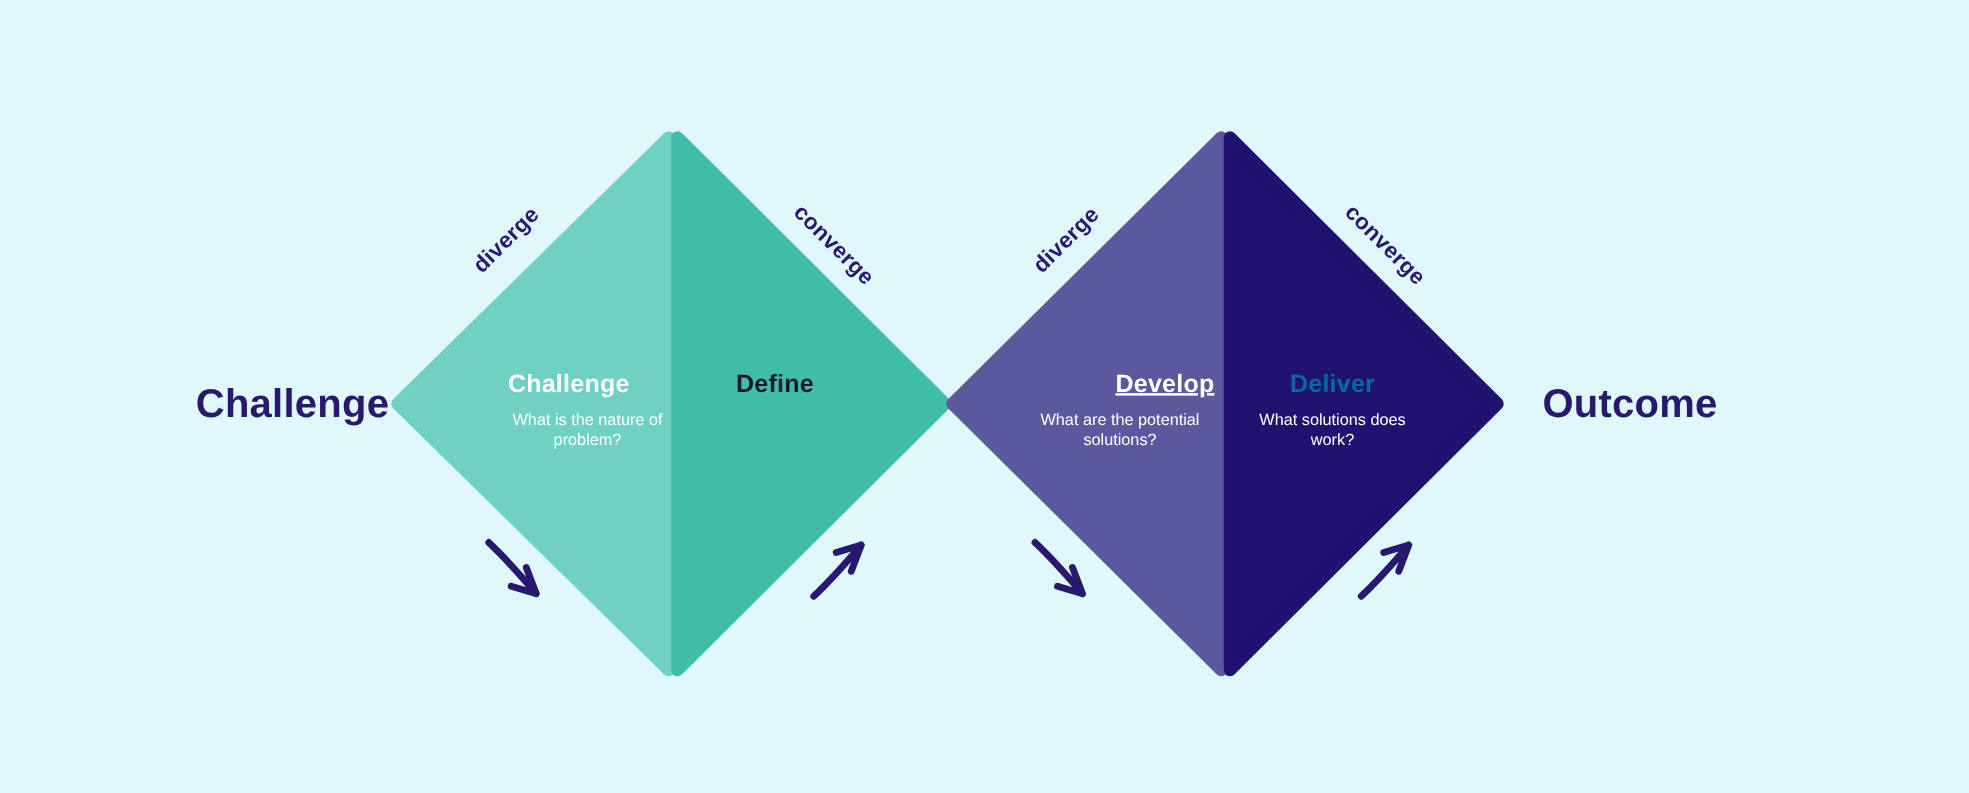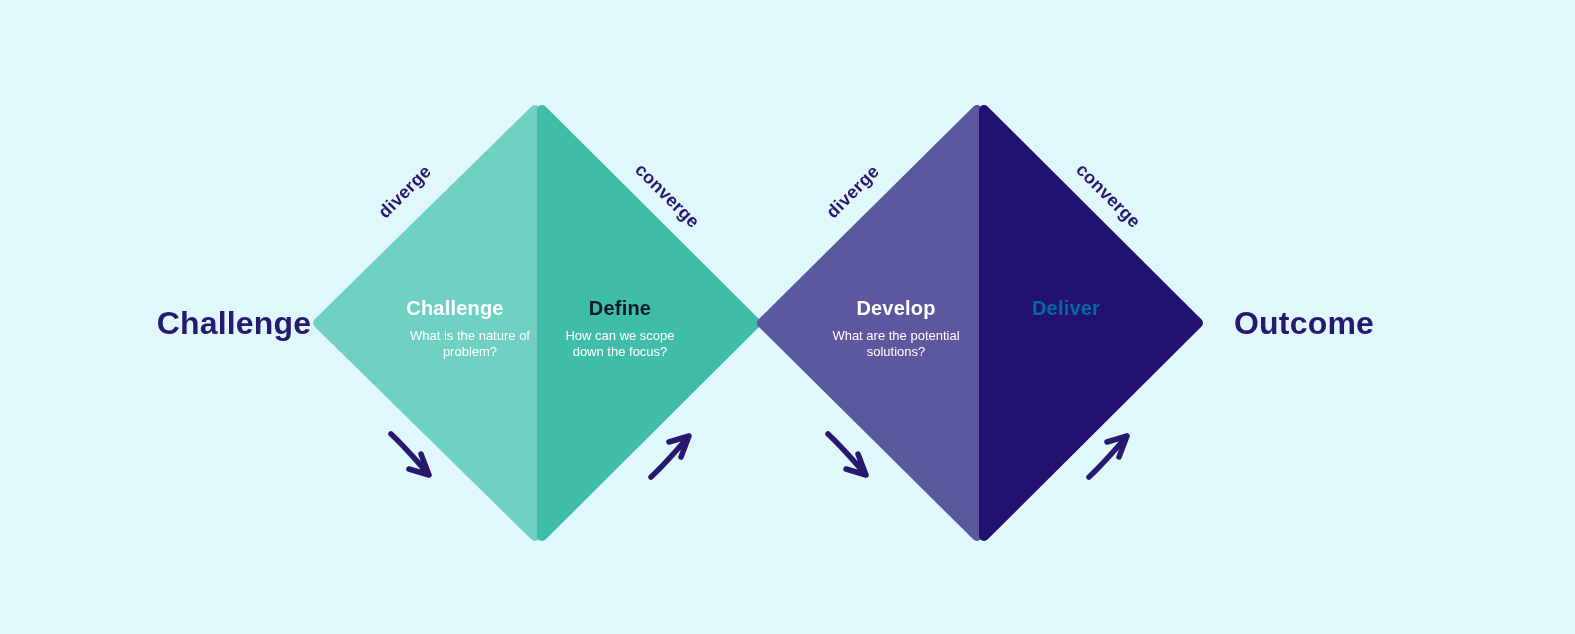--- a/index.html
+++ b/index.html
@@ -79,20 +79,20 @@
   <div class="overlay endpoint-label" style="left: 222px; top: 323px; color: rgb(39, 25, 111);">Challenge</div>
   <div class="overlay endpoint-label" style="left: 1292px; top: 323px; color: rgb(39, 25, 111);">Outcome</div>
 
   <div class="overlay mode-label rot-ccw" style="left: 405px; top: 192px; color: rgb(39, 25, 111);">diverge</div>
   <div class="overlay mode-label rot-cw" style="left: 667px; top: 196px; color: rgb(39, 25, 111);">converge</div>
   <div class="overlay mode-label rot-ccw" style="left: 853px; top: 192px; color: rgb(39, 25, 111);">diverge</div>
   <div class="overlay mode-label rot-cw" style="left: 1108px; top: 196px; color: rgb(39, 25, 111);">converge</div>
 
   <div class="overlay phase-title" style="left: 455px; top: 308px; color: rgb(255, 255, 255);">Challenge</div>
   <div class="overlay phase-title" style="left: 620px; top: 308px; color: #0f172a;">Define</div>
-  <div class="overlay phase-title" style="left: 896px; top: 308px; color: rgb(255, 255, 255);">Develop</div>
+  <div class="overlay phase-title" style="left: 932px; top: 308px; color: rgb(255, 255, 255); text-decoration: underline;">Develop</div>
   <div class="overlay phase-title" style="left: 1066px; top: 308px; color: #0369a1;">Deliver</div>
 
   <div class="overlay phase-desc" style="left: 455px; top: 344px; width: 130px; color: rgb(255, 255, 255); margin-left: 15px;">What is the nature of problem?</div>
-  <div class="overlay phase-desc" style="left: 620px; top: 344px; width: 128px; color: rgb(255, 255, 255);">How can we scope down the focus?</div>
   <div class="overlay phase-desc" style="left: 896px; top: 344px; width: 142px; color: rgb(255, 255, 255);">What are the potential solutions?</div>
+  <div class="overlay phase-desc" style="left: 1066px; top: 344px; width: 132px; color: rgb(255, 255, 255);">What solutions does work?</div>
 
 </div>
 
 </body></html>

